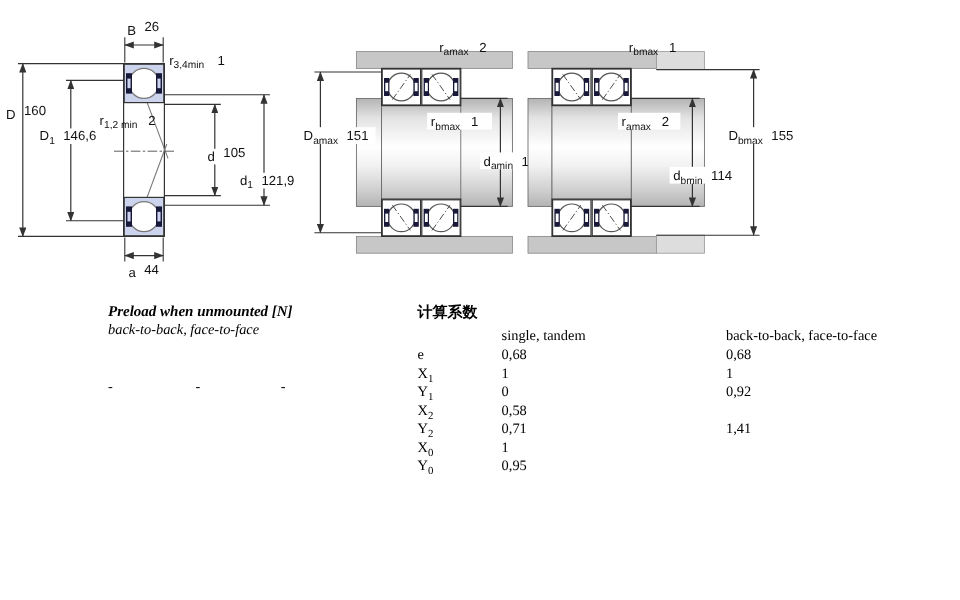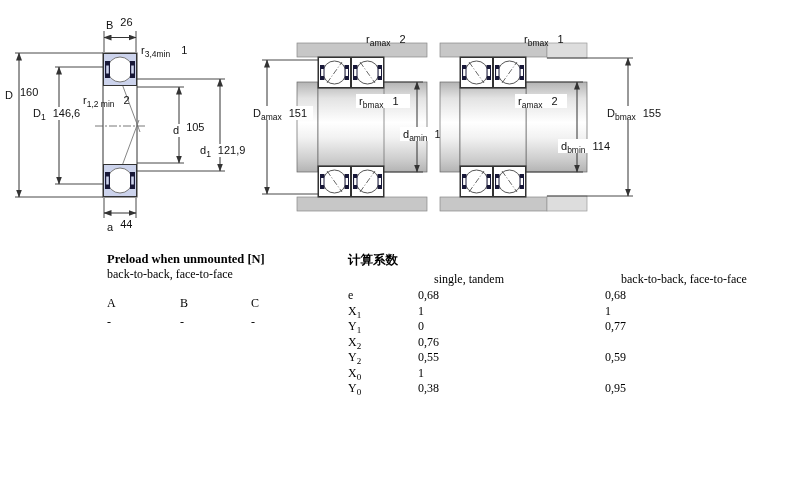--- a/index.html
+++ b/index.html
@@ -10,21 +10,21 @@
   .dim{stroke:#333;stroke-width:1;fill:none;}
   .ext{stroke:#333;stroke-width:0.9;fill:none;}
   .tbl{position:absolute;font-family:"Liberation Serif",serif;font-size:12px;color:#000;}
   .tbl .t-title{position:absolute;top:0;left:0;font-weight:bold;font-size:12.5px;white-space:nowrap;}
   .pt-sub{position:absolute;top:15px;left:0;white-space:nowrap;}
   .pt-head{position:absolute;top:44px;left:0;white-space:nowrap;}
   .pt-vals{position:absolute;top:63px;left:0;white-space:nowrap;}
   .pt-c1{display:inline-block;width:73px;}
   .pt-c2{display:inline-block;width:71px;}
   .pt-c3{display:inline-block;width:60px;}
-  .f-head{position:absolute;top:20px;left:16px;display:flex;white-space:nowrap;}
+  .f-head{position:absolute;top:20px;left:0;display:flex;white-space:nowrap;}
   .f-rows{position:absolute;top:36px;left:0;}
   .f-row{display:flex;height:15.5px;line-height:15.5px;white-space:nowrap;}
   .f-lab{display:inline-block;width:70px;}
   .f-val{display:inline-block;width:187px;}
   sub{font-size:9px;line-height:0;}
 </style>
 </head>
 <body>
 
 
@@ -170,26 +170,23 @@
     <rect x="515" y="94" width="52" height="14" fill="#ffffff"></rect>
     <text x="518" y="105"><tspan>r</tspan><tspan class="ts-sub" dy="3">amax</tspan><tspan dy="-3" dx="9">2</tspan></text>
     <rect x="603" y="106" width="59" height="14" fill="#ffffff"></rect>
     <text x="607" y="117"><tspan>D</tspan><tspan class="ts-sub" dy="3">bmax</tspan><tspan dy="-3" dx="7">155</tspan></text>
     <rect x="558" y="139" width="63" height="14" fill="#ffffff"></rect>
     <text x="561" y="150"><tspan>d</tspan><tspan class="ts-sub" dy="3">bmin</tspan><tspan dy="-3" dx="7">114</tspan></text>
   </g>
 </svg>
 
 
-<div class="tbl" style="left:107px;top:252px;width:250px;height:90px;">
+<div class="tbl" style="left:90px;top:252px;width:250px;height:90px;font-style:italic;">
   <div class="t-title">Preload when unmounted [N]</div>
   <div class="pt-sub">back-to-back, face-to-face</div>
-  <div class="pt-head">
-    <span class="pt-c1">A</span><span class="pt-c2">B</span><span class="pt-c3">C</span>
-  </div>
   <div class="pt-vals">
     <span class="pt-c1">-</span><span class="pt-c2">-</span><span class="pt-c3">-</span>
   </div>
 </div>
 
 
 <div class="tbl" style="left:348px;top:252px;width:430px;height:150px;">
   <div class="t-title">计算系数</div>
   <div class="f-head">
     <span class="f-lab"></span>
@@ -203,37 +200,36 @@
         <span>0,68</span>
       </div>
     <div class="f-row">
         <span class="f-lab"><span>X</span><sub>1</sub></span>
         <span class="f-val">1</span>
         <span>1</span>
       </div>
     <div class="f-row">
         <span class="f-lab"><span>Y</span><sub>1</sub></span>
         <span class="f-val">0</span>
-        <span>0,77</span>
+        <span>0,92</span>
       </div>
     <div class="f-row">
         <span class="f-lab"><span>X</span><sub>2</sub></span>
-        <span>0,76</span>
+        <span>0,58</span>
       </div>
     <div class="f-row">
         <span class="f-lab"><span>Y</span><sub>2</sub></span>
-        <span class="f-val">0,55</span>
-        <span>0,59</span>
+        <span class="f-val">0,71</span>
+        <span>1,41</span>
       </div>
     <div class="f-row">
         <span class="f-lab"><span>X</span><sub>0</sub></span>
         <span>1</span>
       </div>
     <div class="f-row">
         <span class="f-lab"><span>Y</span><sub>0</sub></span>
-        <span class="f-val">0,38</span>
         <span>0,95</span>
       </div>
   </div>
 </div>
 
 
 
 
 </body></html>

